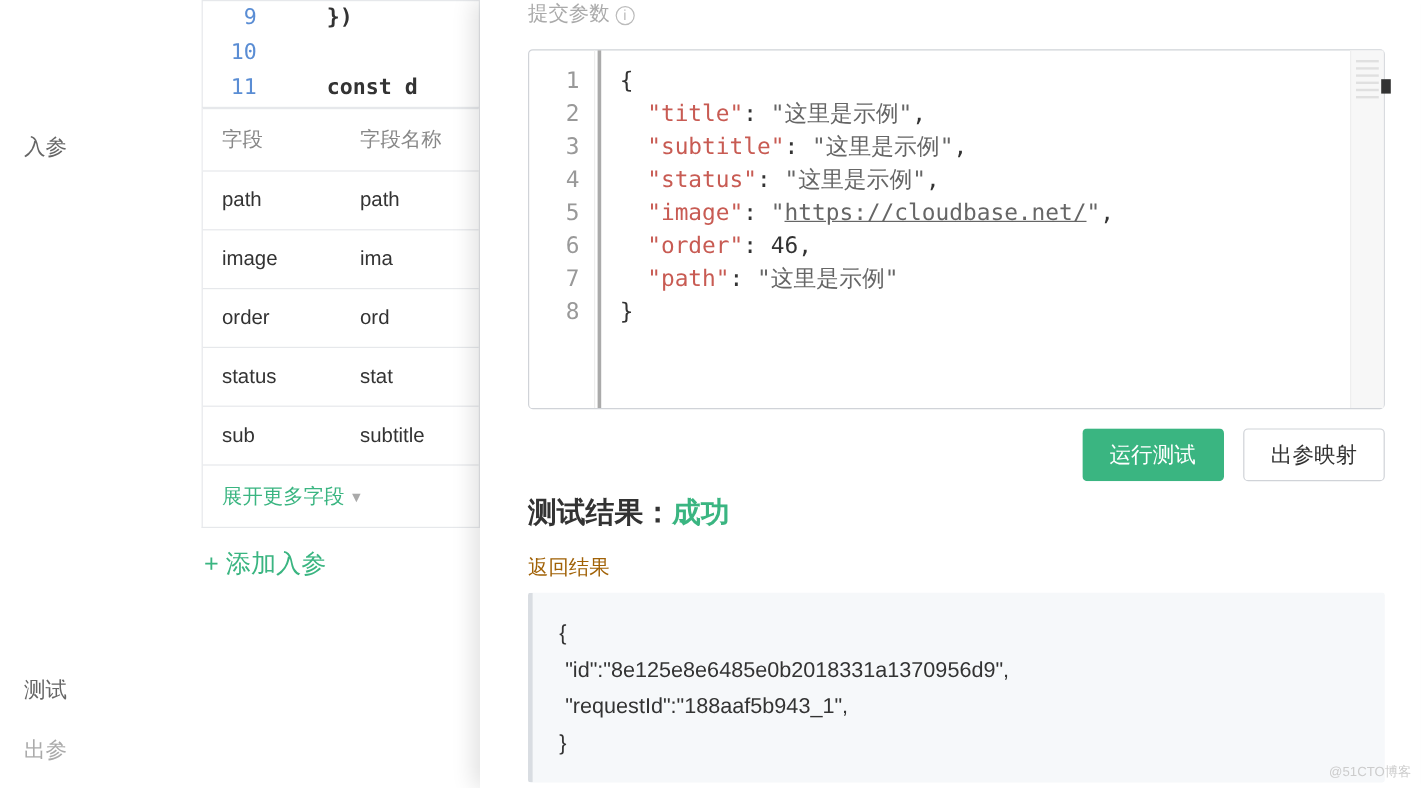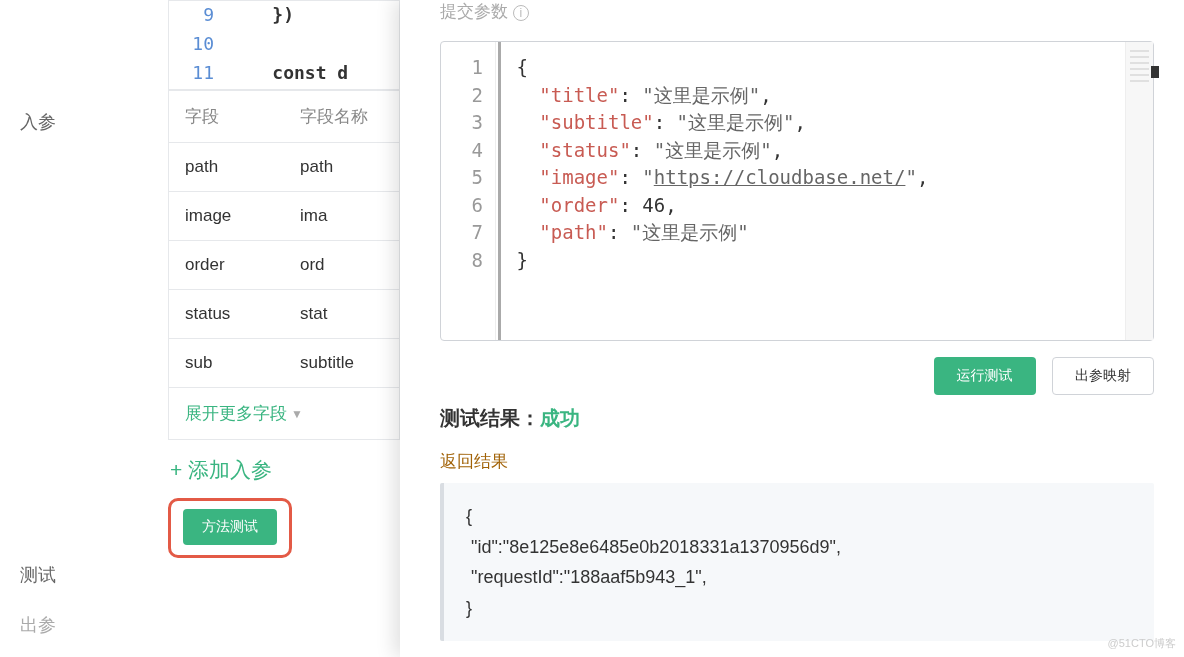--- a/index.html
+++ b/index.html
@@ -85,21 +85,21 @@
       border: 3px solid #e35a46;
       border-radius: 10px;
       padding: 8px 12px 10px;
       display: inline-block;
     }
     .btn {
       display: inline-block;
       padding: 8px 18px;
       border-radius: 4px;
       cursor: pointer;
-      font-size: 14px;
+      font-size: 18px;
       border: 1px solid transparent;
     }
     .btn-green { background: #3ab581; color: #fff; }
     .btn-outline { background: #fff; color:#333; border-color:#d0d3d8; }
     
     .right-panel {
       position: absolute;
       left: 400px; top: 0; right: 0; bottom: 0;
       background: #fff;
       box-shadow: -6px 0 18px rgba(0,0,0,0.12);
@@ -150,21 +150,21 @@
     .json-editor .minimap::before {
       content:""; position:absolute; top:24px; right:-6px; width:8px; height:12px; background:#333;
     }
     .json-editor .minimap::after {
       content:""; position:absolute; top:8px; left:4px; right:4px; height:2px; background:#e0e0e0; box-shadow: 0 6px 0 #e0e0e0, 0 12px 0 #e0e0e0, 0 18px 0 #e0e0e0, 0 24px 0 #e0e0e0, 0 30px 0 #e0e0e0;
     }
     
     .btn-row { text-align: right; margin: 16px 0 10px; }
     .btn-row .btn { margin-left: 12px; padding: 9px 22px; }
     
-    .result-title { font-size: 20px; margin: 10px 0 18px; font-weight: 600; }
+    .result-title { font-size: 24px; margin: 10px 0 18px; font-weight: 600; }
     .result-title .suc { color: #3ab581; font-weight: 600; }
     .return-label { color: #a16207; font-size: 17px; margin-bottom: 10px; }
     .result-box {
       background: #f6f8fa;
       border-left: 4px solid #d9dde2;
       border-radius: 2px;
       padding: 18px 22px;
       font-family: -apple-system, sans-serif;
       font-size: 18px;
       color: #333;
@@ -220,23 +220,20 @@
         <div>subtitle</div>
     </div>
     <div class="expand-row">
       <span>展开更多字段</span>
       <span class="tri">▼</span>
     </div>
   </div>
   
   <div class="add-param">+ 添加入参</div>
   
-  <div class="method-test-wrap">
-    <span class="btn btn-green">方法测试</span>
-  </div>
 </div>
 
 <div class="right-panel">
   <div class="panel-title">
     <span>提交参数</span> <span class="circ">i</span>
   </div>
 
   <div class="json-editor">
     <div class="gutter">
       <div>1</div>

